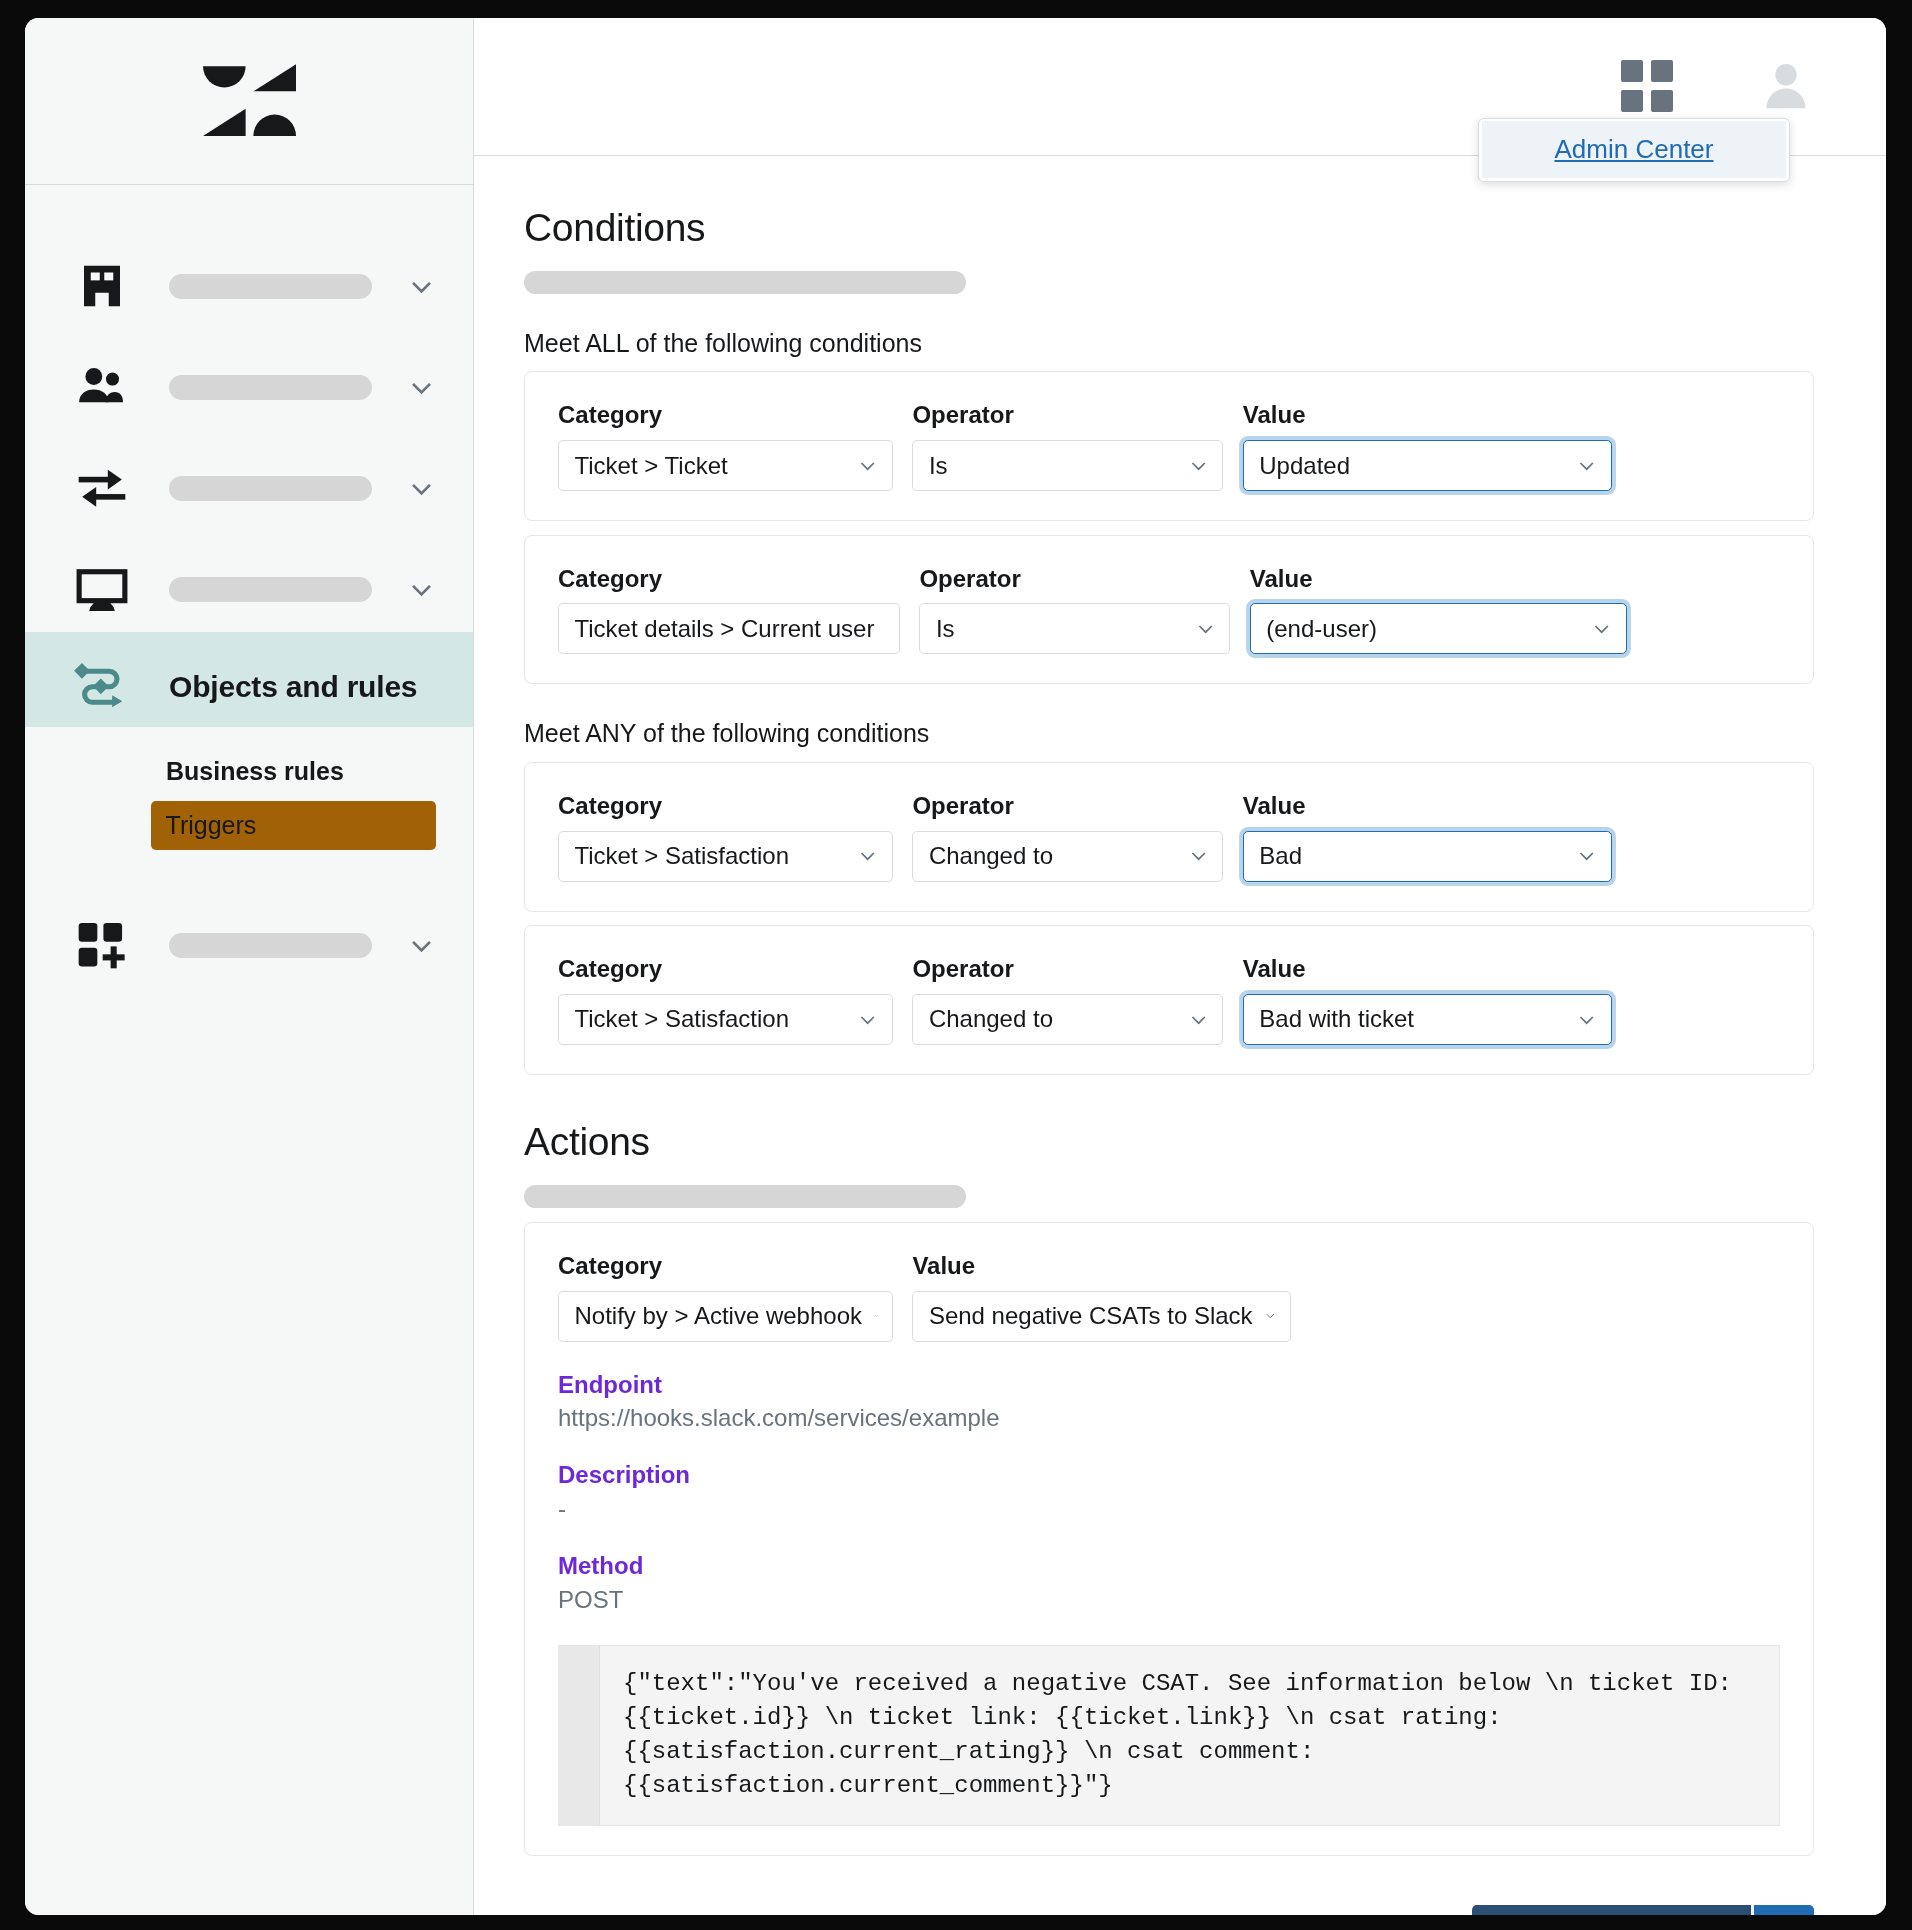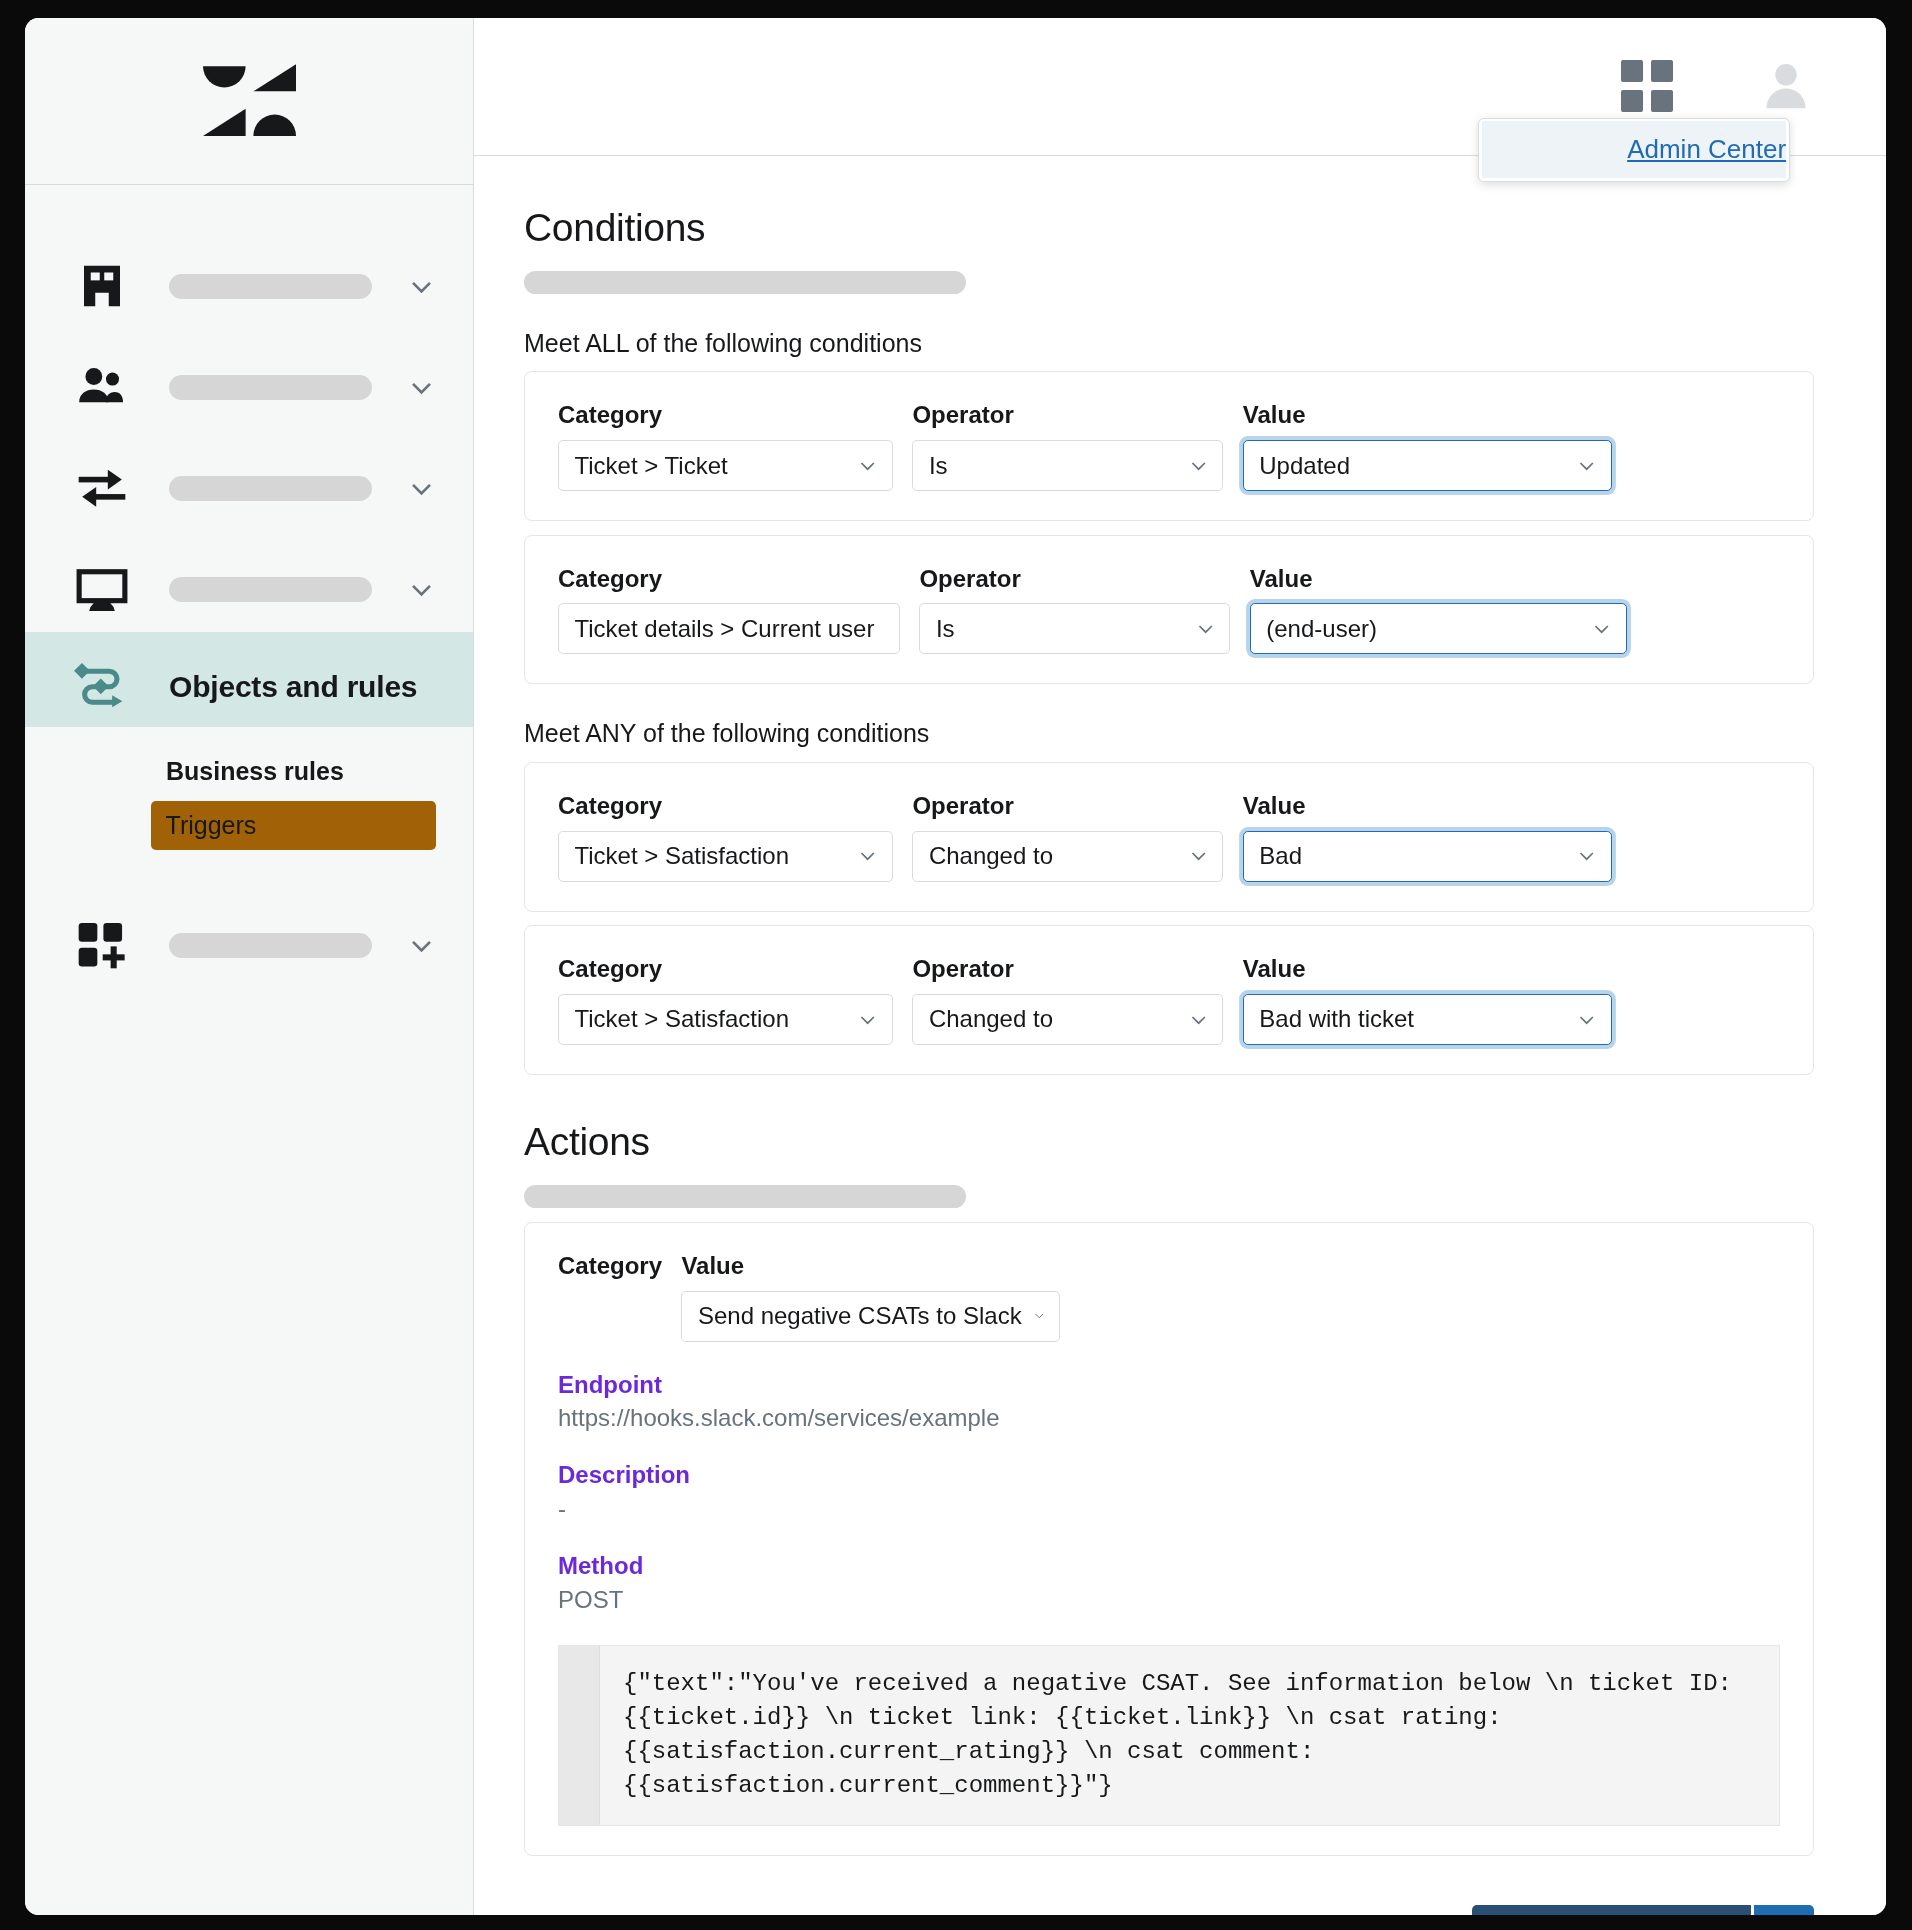--- a/index.html
+++ b/index.html
@@ -130,21 +130,21 @@
     border-radius: 5.8px;
     box-shadow: 0 2.9px 9.7px rgba(0,0,0,0.13);
     z-index: 40;
     padding: 2.9px;
   }
   .admin-dropdown-item {
     background: #eef3f8;
     height: 57px;
     display: flex;
     align-items: center;
-    justify-content: flex-end;
+    justify-content: center;
   }
   .admin-dropdown-item a {
     font-size: 26px;
     color: #1f6bb4;
     text-decoration: underline;
   }
 
   .content {
     flex: 1;
     overflow: hidden;
@@ -554,20 +554,26 @@
         </div>
       </div>
 
       <h2 class="section-title" style="margin-top:45px">Actions</h2>
       <div class="title-skeleton"></div>
 
       <div class="action-card">
         <div class="cond-row">
           <div class="field">
             <span class="field-label">Category</span>
+            <div class="select w-act-cat">
+              <span>Notify by &gt; Active webhook</span>
+              <svg class="chev" width="21.3" height="21.3" viewBox="0 0 24 24" fill="none" stroke="currentColor" stroke-width="1.9">
+                  <path d="M5 9l7 7 7-7"></path>
+                </svg>
+            </div>
           </div>
           <div class="field">
             <span class="field-label">Value</span>
             <div class="select w-act-val">
               <span>Send negative CSATs to Slack</span>
               <svg class="chev" width="21.3" height="21.3" viewBox="0 0 24 24" fill="none" stroke="currentColor" stroke-width="1.9">
                   <path d="M5 9l7 7 7-7"></path>
                 </svg>
             </div>
           </div>

